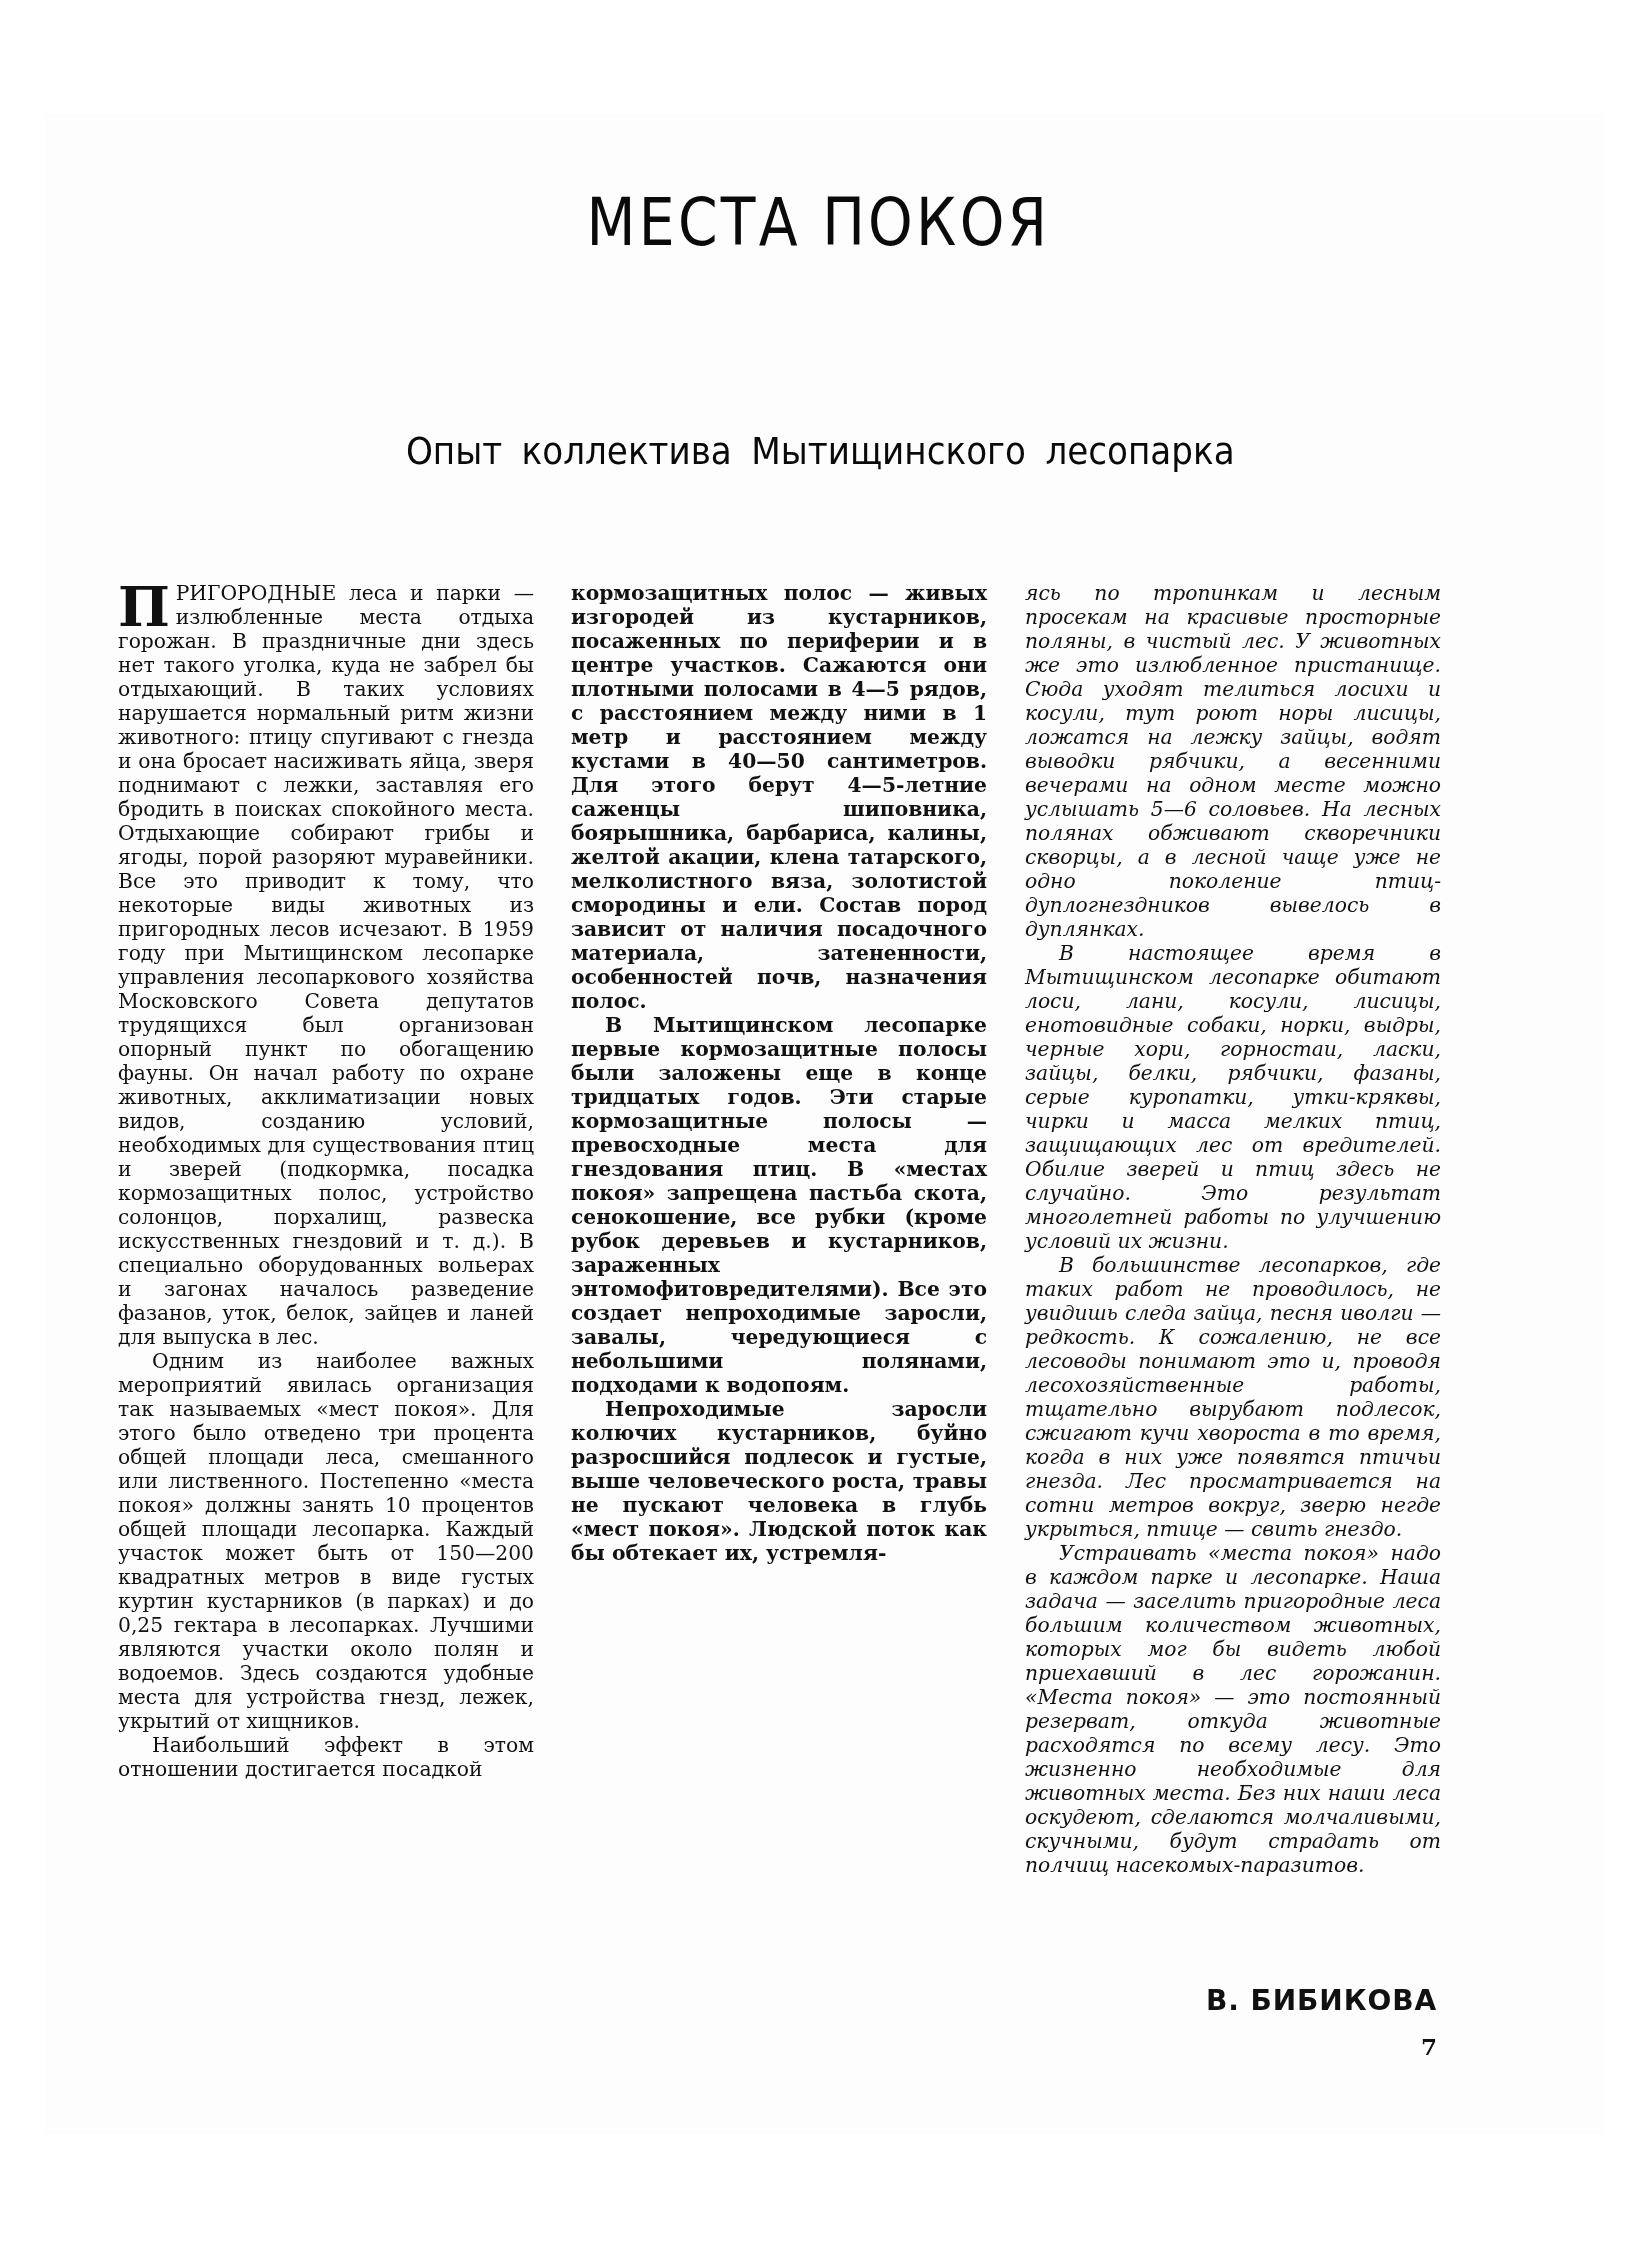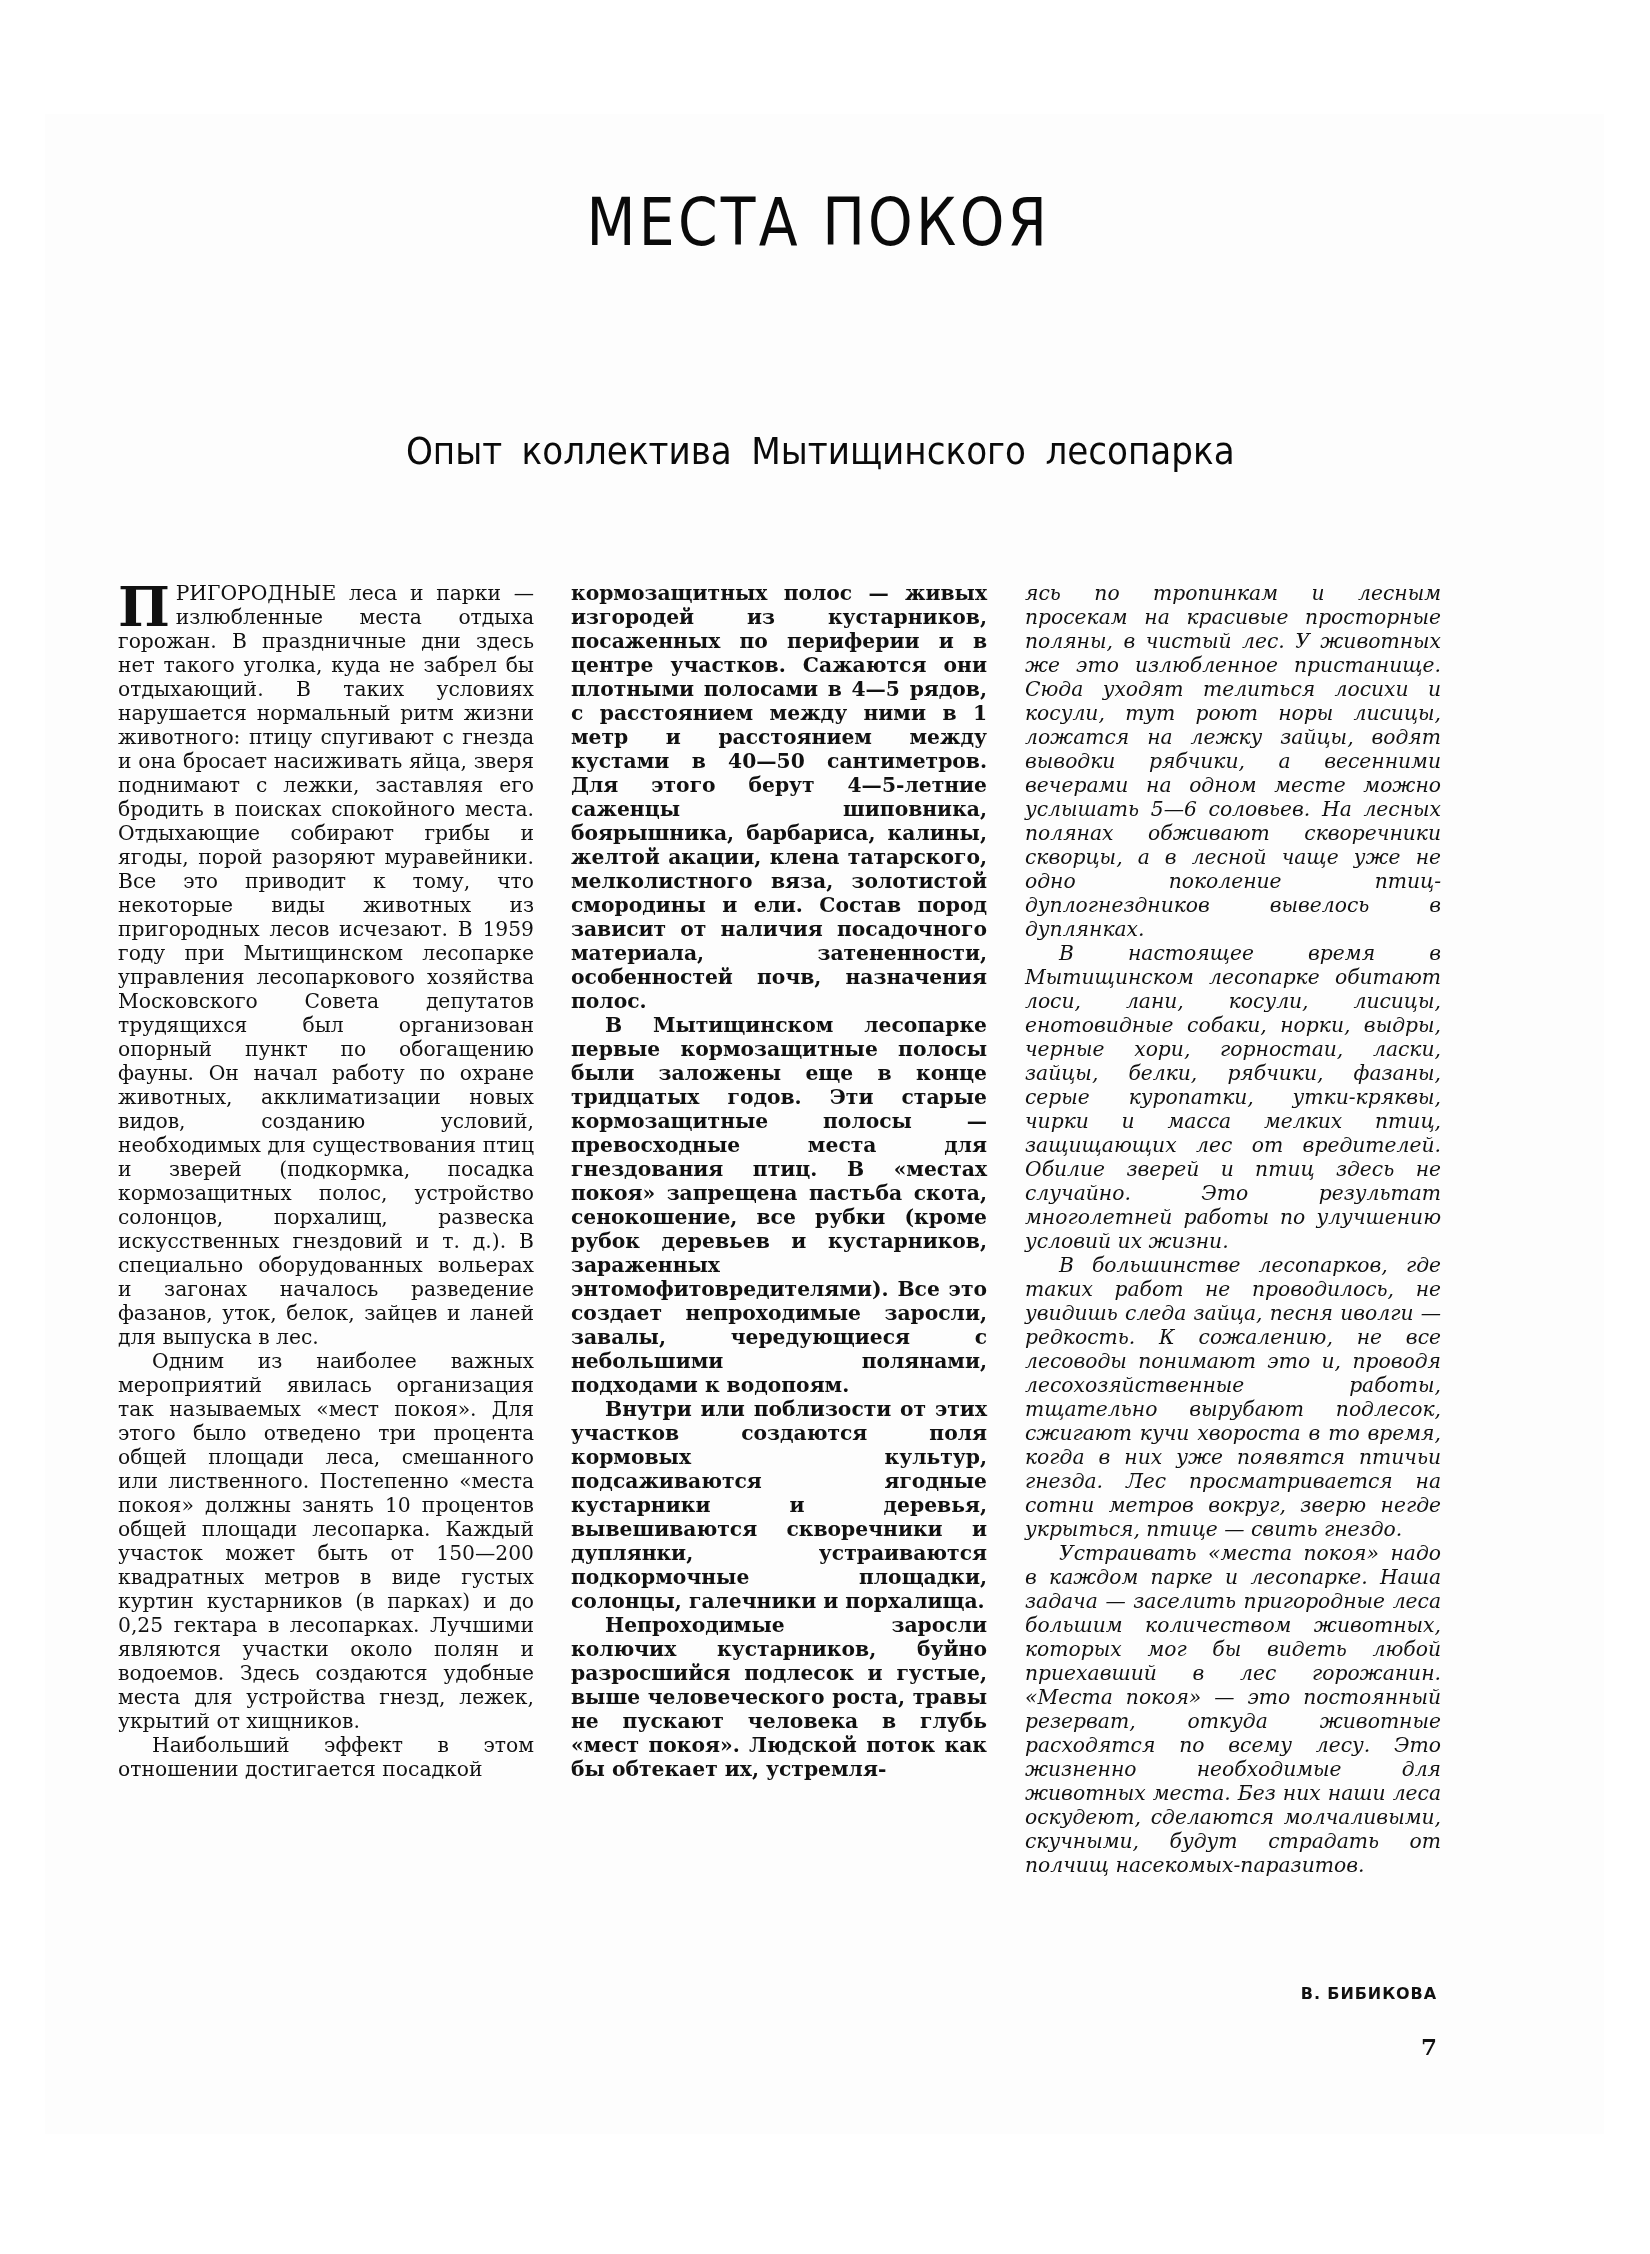--- a/index.html
+++ b/index.html
@@ -14,42 +14,41 @@
   .col { position:absolute; top:581px; width:416px;
     font-family:"DejaVu Serif", serif; font-size:20.3px; line-height:24px; color:#111;
     text-align:justify; hyphens:manual; }
   .col p { margin:0; text-indent:34px; }
   .col p.noindent { text-indent:0; }
   .col1 { left:118px; }
   .col2 { left:571px;font-weight:bold; }
   .col3 { left:1025px;font-style:italic; }
   .dropcap { float:left; font-size:55px; line-height:44px; font-weight:bold; margin:3.8px 5.7px 0 0; font-family:"DejaVu Serif", serif; color:#111; }
   .author { position:absolute; left:1025px; width:412px; top:1984px; text-align:right;
-    font-family:"DejaVu Sans", sans-serif; font-weight:bold; font-size:16px; letter-spacing:0.9px; color:#111; }
+    font-family:"DejaVu Sans", sans-serif; font-weight:bold; font-size:28px; letter-spacing:0.9px; color:#111; }
   .pagenum { position:absolute; left:1344px; width:93px; top:2033px; text-align:right;
     font-family:"DejaVu Serif", serif; font-weight:bold; font-size:23px; color:#111; }
 </style>
 </head>
 <body>
 
 <div class="page"></div>
 
 <h1 class="title">МЕСТА ПОКОЯ</h1>
 <h2 class="subtitle">Опыт коллектива Мытищинского лесопарка</h2>
 
 <div class="col col1">
   <p class="noindent"><span class="dropcap">П</span><span>РИГОРОДНЫЕ леса и парки — излюбленные места отдыха горожан. В праздничные дни здесь нет такого уголка, куда не забрел бы отдыхающий. В таких условиях нарушается нормальный ритм жизни животного: птицу спугивают с гнезда и она бросает насиживать яйца, зверя поднимают с лежки, заставляя его бродить в поисках спокойного места. Отдыхающие собирают грибы и ягоды, порой разоряют муравейники. Все это приводит к тому, что некоторые виды животных из пригородных лесов исчезают. В 1959 году при Мытищинском лесопарке управления лесопаркового хозяйства Московского Совета депутатов трудящихся был организован опорный пункт по обогащению фауны. Он начал работу по охране животных, акклиматизации новых видов, созданию условий, необходимых для существования птиц и зверей (подкормка, посадка кормозащитных полос, устройство солонцов, порхалищ, развеска искусственных гнездовий и т. д.). В специально оборудованных вольерах и загонах началось разведение фазанов, уток, белок, зайцев и ланей для выпуска в лес.</span></p>
   <p>Одним из наиболее важных мероприятий явилась организация так называемых «мест покоя». Для этого было отведено три процента общей площади леса, смешанного или лиственного. Постепенно «места покоя» должны занять 10 процентов общей площади лесопарка. Каждый участок может быть от 150—200 квадратных метров в виде густых куртин кустарников (в парках) и до 0,25 гектара в лесопарках. Лучшими являются участки около полян и водоемов. Здесь создаются удобные места для устройства гнезд, лежек, укрытий от хищников.</p>
   <p>Наибольший эффект в этом отношении достигается посадкой</p>
 </div>
 
 <div class="col col2">
   <p class="noindent">кормозащитных полос — живых изгородей из кустарников, посаженных по периферии и в центре участков. Сажаются они плотными полосами в 4—5 рядов, с расстоянием между ними в 1 метр и расстоянием между кустами в 40—50 сантиметров. Для этого берут 4—5-летние саженцы шиповника, боярышника, барбариса, калины, желтой акации, клена татарского, мелколистного вяза, золотистой смородины и ели. Состав пород зависит от наличия посадочного материала, затененности, особенностей почв, назначения полос.</p>
   <p>В Мытищинском лесопарке первые кормозащитные полосы были заложены еще в конце тридцатых годов. Эти старые кормозащитные полосы — превосходные места для гнездования птиц. В «местах покоя» запрещена пастьба скота, сенокошение, все рубки (кроме рубок деревьев и кустарников, зараженных энтомофитовредителями). Все это создает непроходимые заросли, завалы, чередующиеся с небольшими полянами, подходами к водопоям.</p>
-  <p>Внутри или поблизости от этих участков создаются поля кормовых культур, подсаживаются ягодные кустарники и деревья, вывешиваются скворечники и дуплянки, устраиваются подкормочные площадки, солонцы, галечники и порхалища.</p>
   <p>Непроходимые заросли колючих кустарников, буйно разросшийся подлесок и густые, выше человеческого роста, травы не пускают человека в глубь «мест покоя». Людской поток как бы обтекает их, устремля-</p>
 </div>
 
 <div class="col col3">
   <p class="noindent">ясь по тропинкам и лесным просекам на красивые просторные поляны, в чистый лес. У животных же это излюбленное пристанище. Сюда уходят телиться лосихи и косули, тут роют норы лисицы, ложатся на лежку зайцы, водят выводки рябчики, а весенними вечерами на одном месте можно услышать 5—6 соловьев. На лесных полянах обживают скворечники скворцы, а в лесной чаще уже не одно поколение птиц-дуплогнездников вывелось в дуплянках.</p>
   <p>В настоящее время в Мытищинском лесопарке обитают лоси, лани, косули, лисицы, енотовидные собаки, норки, выдры, черные хори, горностаи, ласки, зайцы, белки, рябчики, фазаны, серые куропатки, утки-кряквы, чирки и масса мелких птиц, защищающих лес от вредителей. Обилие зверей и птиц здесь не случайно. Это результат многолетней работы по улучшению условий их жизни.</p>
   <p>В большинстве лесопарков, где таких работ не проводилось, не увидишь следа зайца, песня иволги — редкость. К сожалению, не все лесоводы понимают это и, проводя лесохозяйственные работы, тщательно вырубают подлесок, сжигают кучи хвороста в то время, когда в них уже появятся птичьи гнезда. Лес просматривается на сотни метров вокруг, зверю негде укрыться, птице — свить гнездо.</p>
   <p>Устраивать «места покоя» надо в каждом парке и лесопарке. Наша задача — заселить пригородные леса большим количеством животных, которых мог бы видеть любой приехавший в лес горожанин. «Места покоя» — это постоянный резерват, откуда животные расходятся по всему лесу. Это жизненно необходимые для животных места. Без них наши леса оскудеют, сделаются молчаливыми, скучными, будут страдать от полчищ насекомых-паразитов.</p>
 </div>
 

